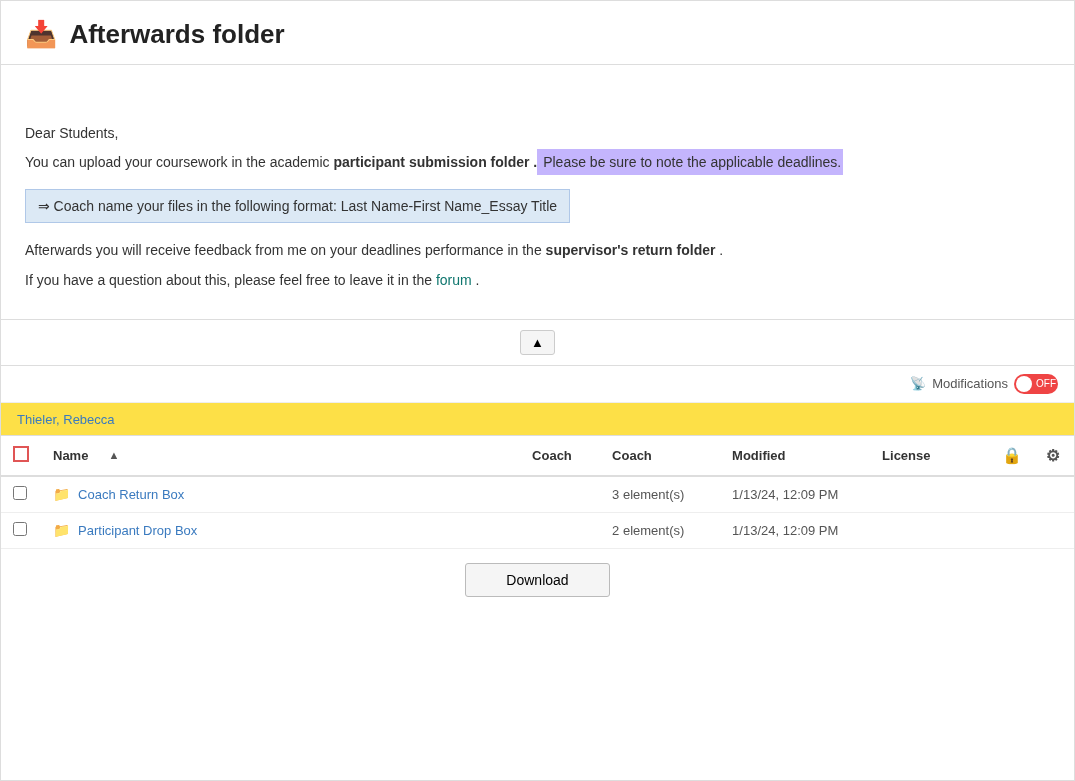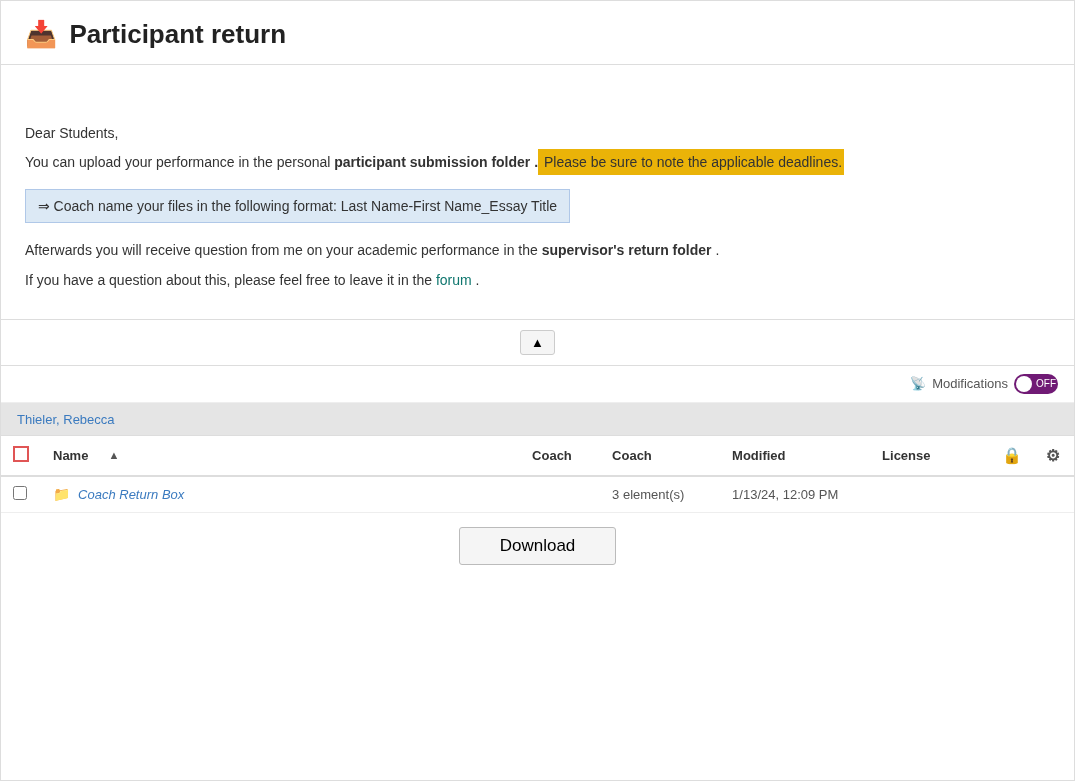--- a/index.html
+++ b/index.html
@@ -40,21 +40,21 @@
       margin-bottom: 10px;
       font-size: 14px;
       margin-top: 40px;
     }
     .intro-para {
       margin-bottom: 16px;
       font-size: 14px;
       line-height: 1.6;
     }
     .highlight-yellow {
-      background-color: #eab308;
+      background-color: #c4b5fd;
       padding: 5px 2px;
     }
     .bold-text {
       font-weight: bold;
       margin-top: 16px;
     }
     .format-note {
       background-color: #dce9f5;
       border: 1px solid #b0c8e8;
       padding: 8px 12px;
@@ -100,21 +100,21 @@
       font-size: 13px;
       color: #555;
     }
     .rss-icon {
       font-size: 13px;
       color: #888;
     }
     .toggle-switch {
       display: inline-flex;
       align-items: center;
-      background: #701a75;
+      background: #ef4444;
       border-radius: 12px;
       padding: 2px;
       width: 44px;
       height: 20px;
       cursor: pointer;
       position: relative;
     }
     .toggle-label {
       font-size: 10px;
       color: #fff;
@@ -123,21 +123,21 @@
     .toggle-knob {
       width: 16px;
       height: 16px;
       background: #fff;
       border-radius: 50%;
       position: absolute;
       left: 2px;
       top: 2px;
     }
     .user-row {
-      background: #e5e5e5;
+      background: #fde047;
       padding: 8px 16px;
       border-bottom: 1px solid #ddd;
     }
     .user-name {
       color: #3a7abf;
       font-size: 13px;
       cursor: pointer;
     }
     .table-section {
       padding: 0;
@@ -168,21 +168,20 @@
     .col-name { }
     .col-view { width: 80px; }
     .col-size { width: 120px; }
     .col-modified { width: 150px; }
     .col-license { width: 120px; }
     .col-lock { width: 40px; }
     .col-gear { width: 40px; }
     .file-link {
       color: #3a7abf;
       text-decoration: none;
-      font-style: italic;
     }
     .folder-icon-inline {
       color: #5b8fcf;
       font-size: 14px;
       margin-right: 4px;
     }
     .checkbox-header {
       width: 16px;
       height: 16px;
       border: 2px solid #e05555;
@@ -209,48 +208,48 @@
     }
     .download-bar {
       display: flex;
       justify-content: center;
       padding: 14px 0 18px 0;
     }
     .download-btn {
       border: 1px solid #bbb;
       background: #f5f5f5;
       padding: 8px 40px;
-      font-size: 17px;
+      font-size: 14px;
       cursor: pointer;
       border-radius: 3px;
     }
   </style>
 </head>
 <body>
 
 <div class="page-container">
 
   <div class="header-section">
     <div class="page-title">
       <span class="inbox-icon">📥</span>
-      <span>Participant return</span>
+      <span>Afterwards folder</span>
     </div>
   </div>
 
   <div class="content-section">
     <p class="greeting">Dear Students,</p>
 
     <p class="intro-para">
-      <span>You can upload your performance in the personal </span><span class="bold-text">participant submission folder .</span><span class="highlight-yellow"> Please be sure to note the applicable deadlines.</span>
+      <span>You can upload your coursework in the academic </span><span class="bold-text">participant submission folder .</span><span class="highlight-yellow"> Please be sure to note the applicable deadlines.</span>
     </p>
 
     <p class="format-note">⇒ Coach name your files in the following format: Last Name-First Name_Essay Title</p>
 
     <p class="feedback-para">
-      <span>Afterwards you will receive question from me on your academic performance in the </span><span class="bold-text">supervisor's return folder</span><span> .</span>
+      <span>Afterwards you will receive feedback from me on your deadlines performance in the </span><span class="bold-text">supervisor's return folder</span><span> .</span>
     </p>
     <p class="feedback-para">
       <span>If you have a question about this, please feel free to leave it in the </span><a class="forum-link" href="#">forum</a><span> .</span>
     </p>
   </div>
 
   <div class="collapse-bar">
     <button class="collapse-btn">▲</button>
   </div>
 
@@ -303,20 +302,35 @@
             <span class="folder-icon-inline">📁</span>
             <a class="file-link" href="#">Coach Return Box</a>
           </td>
           <td class="col-view"></td>
           <td class="col-size">3 element(s)</td>
           <td class="col-modified">1/13/24, 12:09 PM</td>
           <td class="col-license"></td>
           <td class="col-lock"></td>
           <td class="col-gear"></td>
         </tr>
+        <tr>
+          <td class="col-checkbox">
+            <input type="checkbox" class="row-checkbox" style="">
+          </td>
+          <td class="col-name">
+            <span class="folder-icon-inline">📁</span>
+            <a class="file-link" href="#">Participant Drop Box</a>
+          </td>
+          <td class="col-view"></td>
+          <td class="col-size">2 element(s)</td>
+          <td class="col-modified">1/13/24, 12:09 PM</td>
+          <td class="col-license"></td>
+          <td class="col-lock"></td>
+          <td class="col-gear"></td>
+        </tr>
       </tbody>
     </table>
   </div>
 
   <div class="download-bar">
     <button class="download-btn">Download</button>
   </div>
 
 </div>
 

